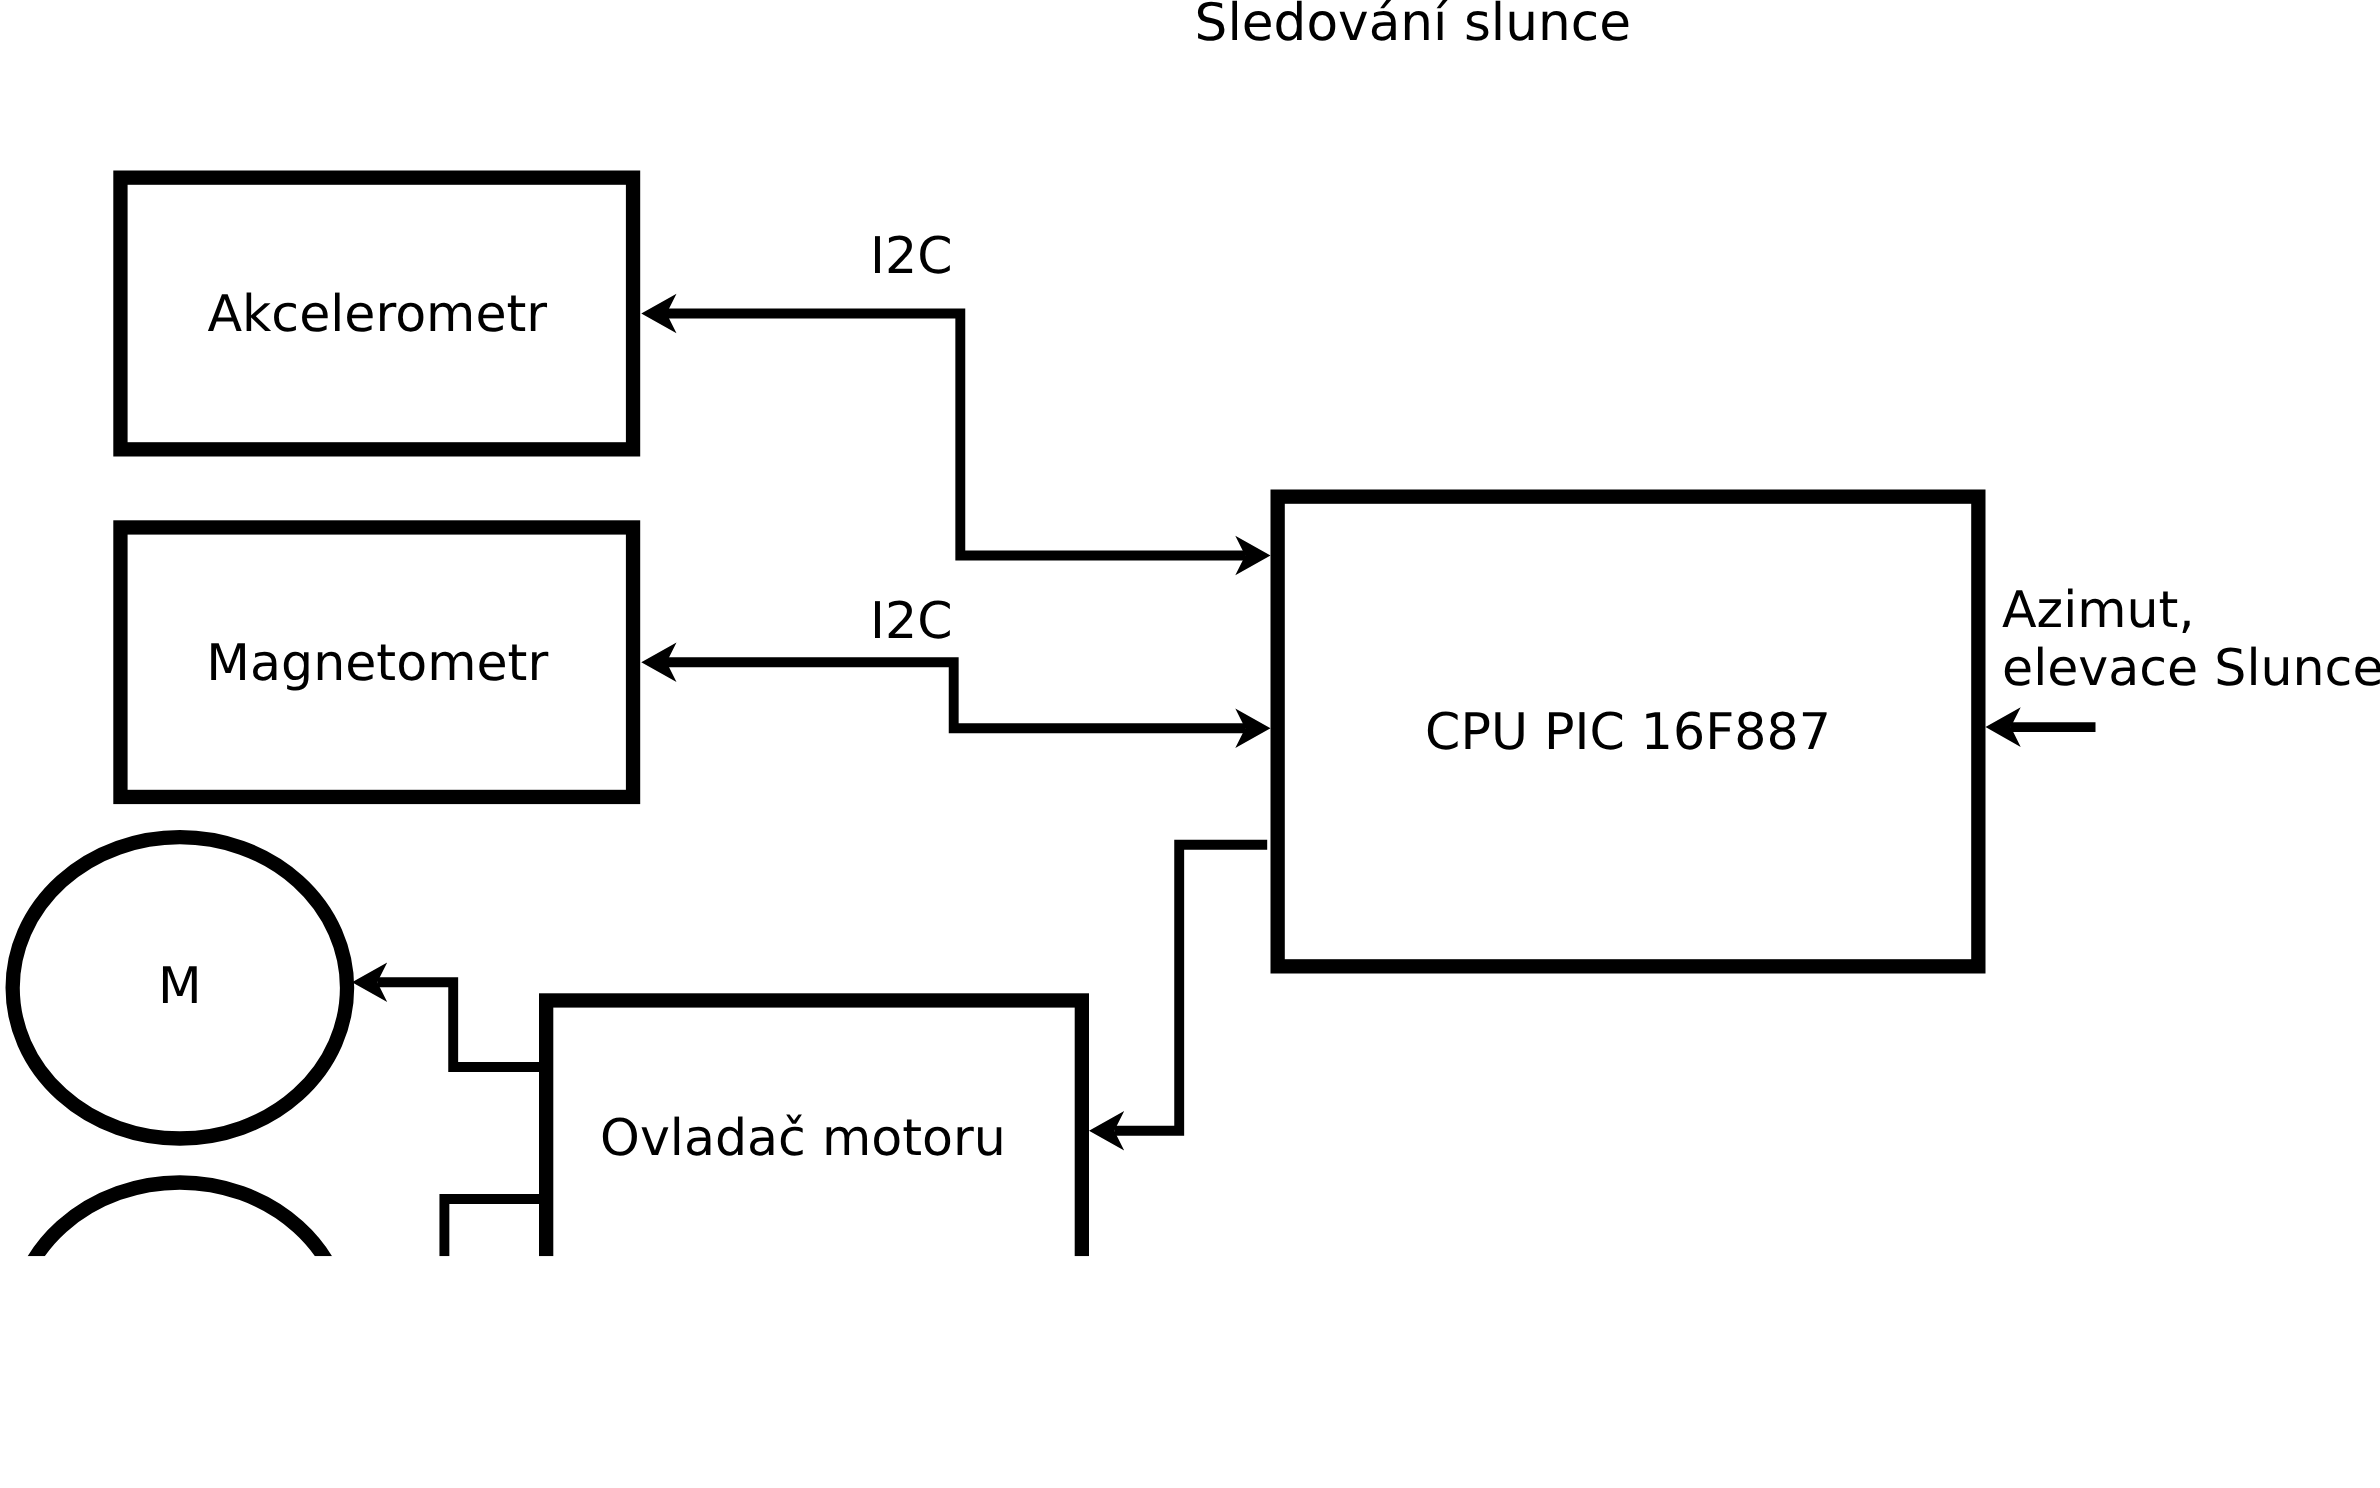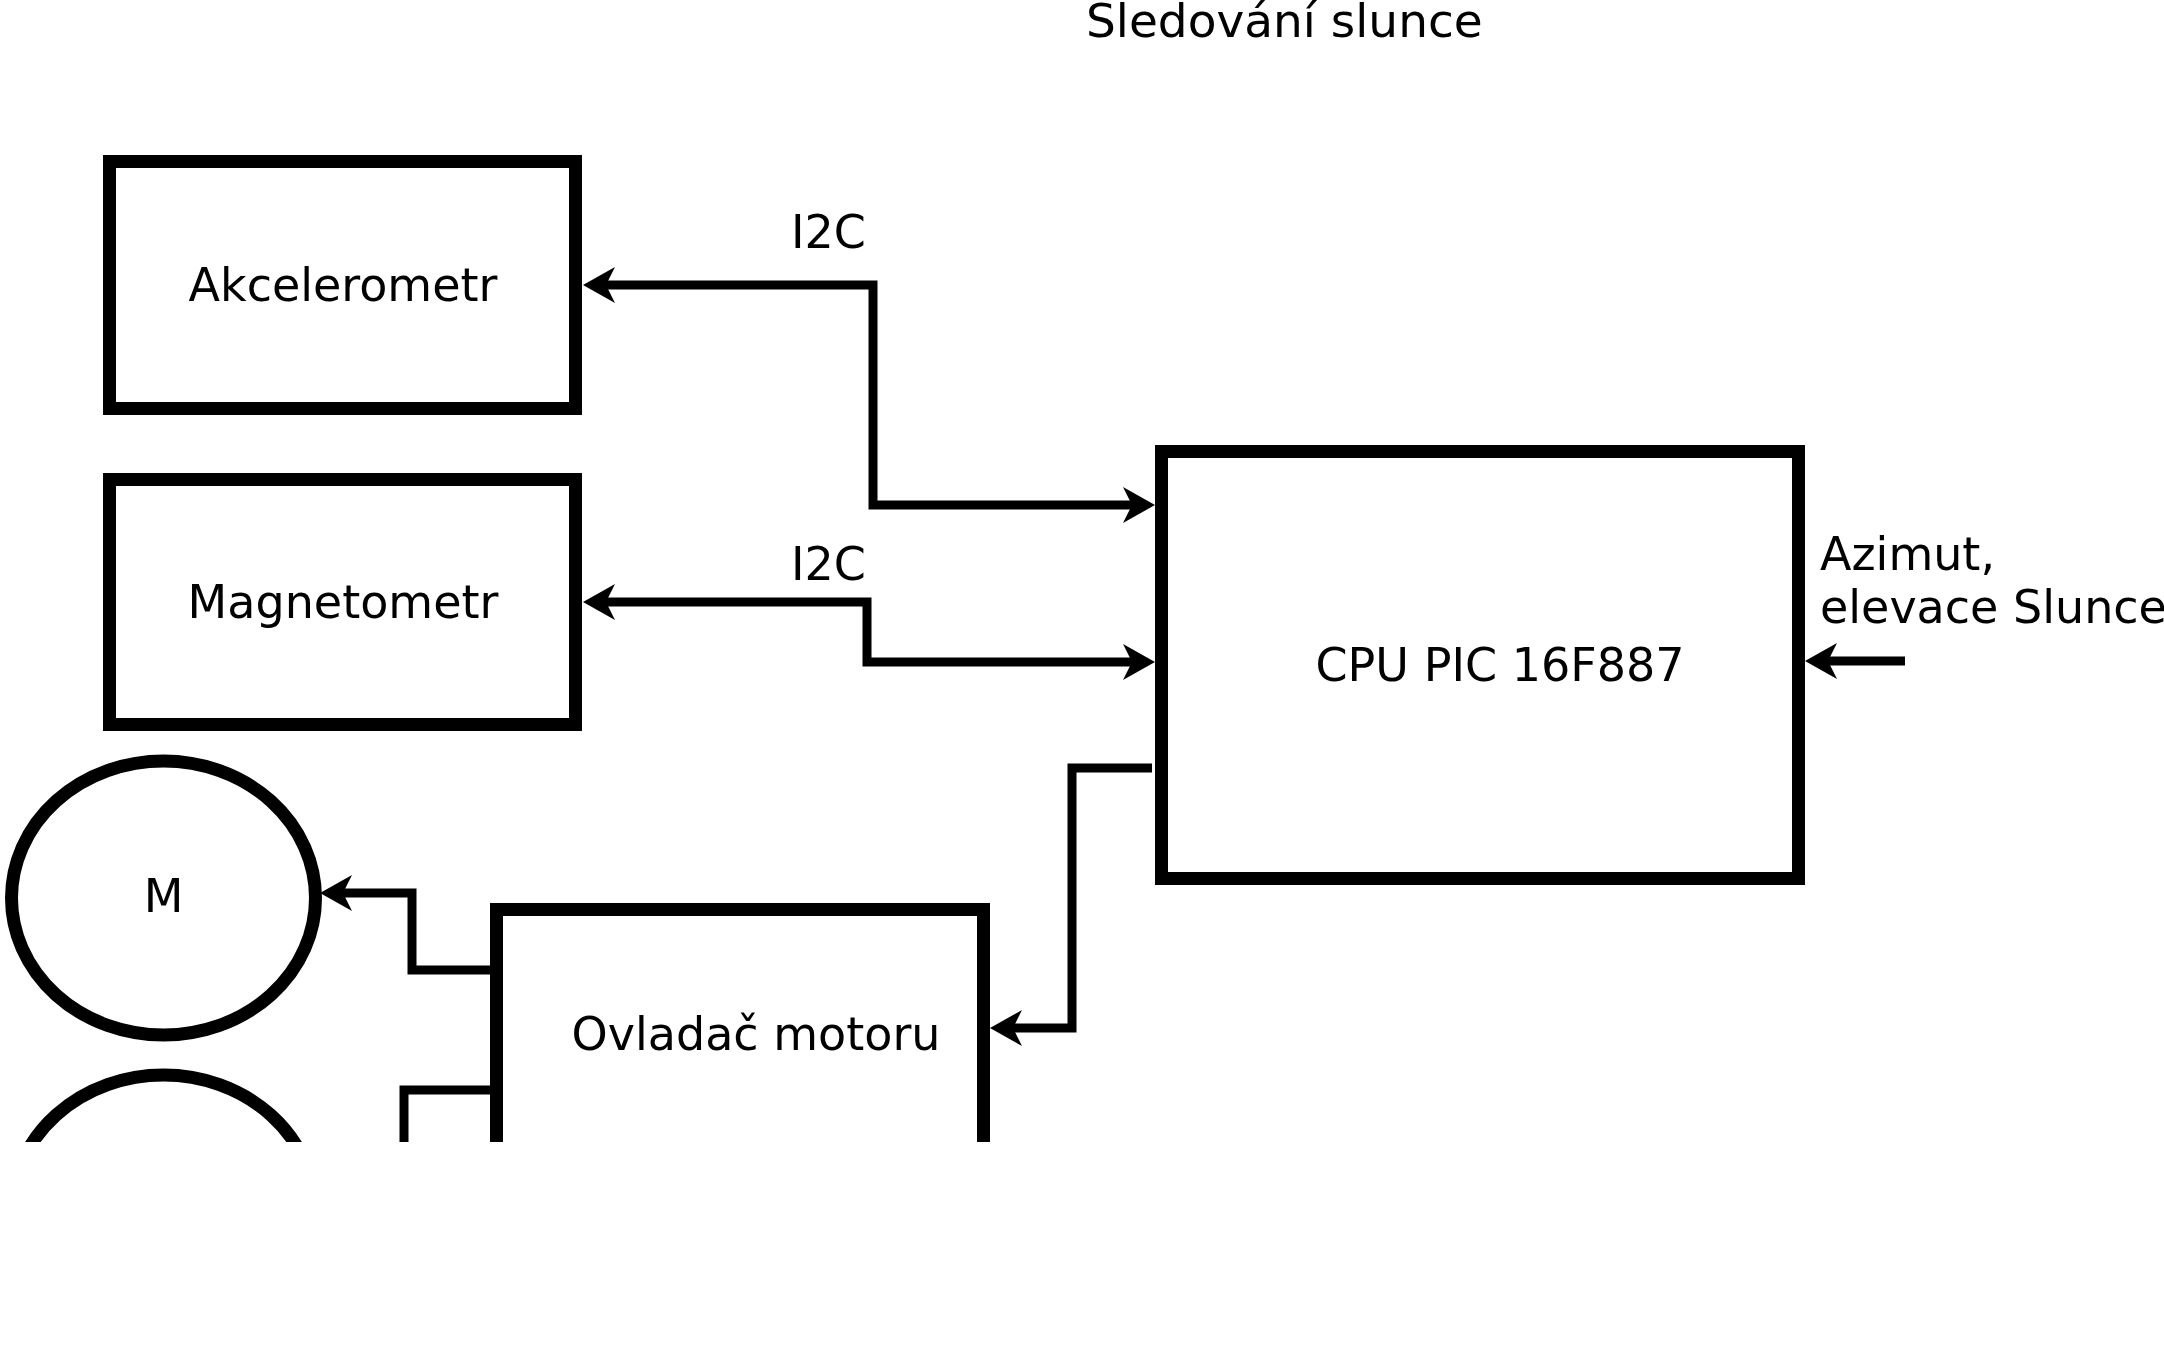--- a/index.html
+++ b/index.html
@@ -35,22 +35,22 @@
   }
   .page-title {
     left: 1086px;
     top: -3px;
     font-size: 47px;
     line-height: 1;
   }
   .box-label { font-size: 46px; }
   .lbl-akcelerometr { left: 103px;  top: 155px; width: 480px; height: 260px; }
   .lbl-magnetometr  { left: 103px;  top: 473px; width: 480px; height: 258px; }
-  .lbl-cpu          { left: 1155px; top: 445px; width: 650px; height: 440px; margin-left: 20px; }
-  .lbl-ovladac      { left: 506px;  top: 903px; width: 500px; height: 262px; }
+  .lbl-cpu          { left: 1155px; top: 445px; width: 650px; height: 440px; }
+  .lbl-ovladac      { left: 480px;  top: 903px; width: 500px; height: 262px; }
   .lbl-motor1       { left: 103px;  top: 866px;  width: 121px; height: 60px; font-size: 46px; }
   .lbl-motor2       { left: 103px;  top: 1182px; width: 121px; height: 60px; font-size: 46px; }
   .lbl-i2c-top      { left: 791px; top: 209px; font-size: 46px; line-height: 1; }
   .lbl-i2c-bottom   { left: 791px; top: 541px; font-size: 46px; line-height: 1; }
   .lbl-azimut       { left: 1820px; top: 528px; font-size: 46px; line-height: 53px; }
 </style>
 </head>
 <body>
 
 <div id="canvas">

